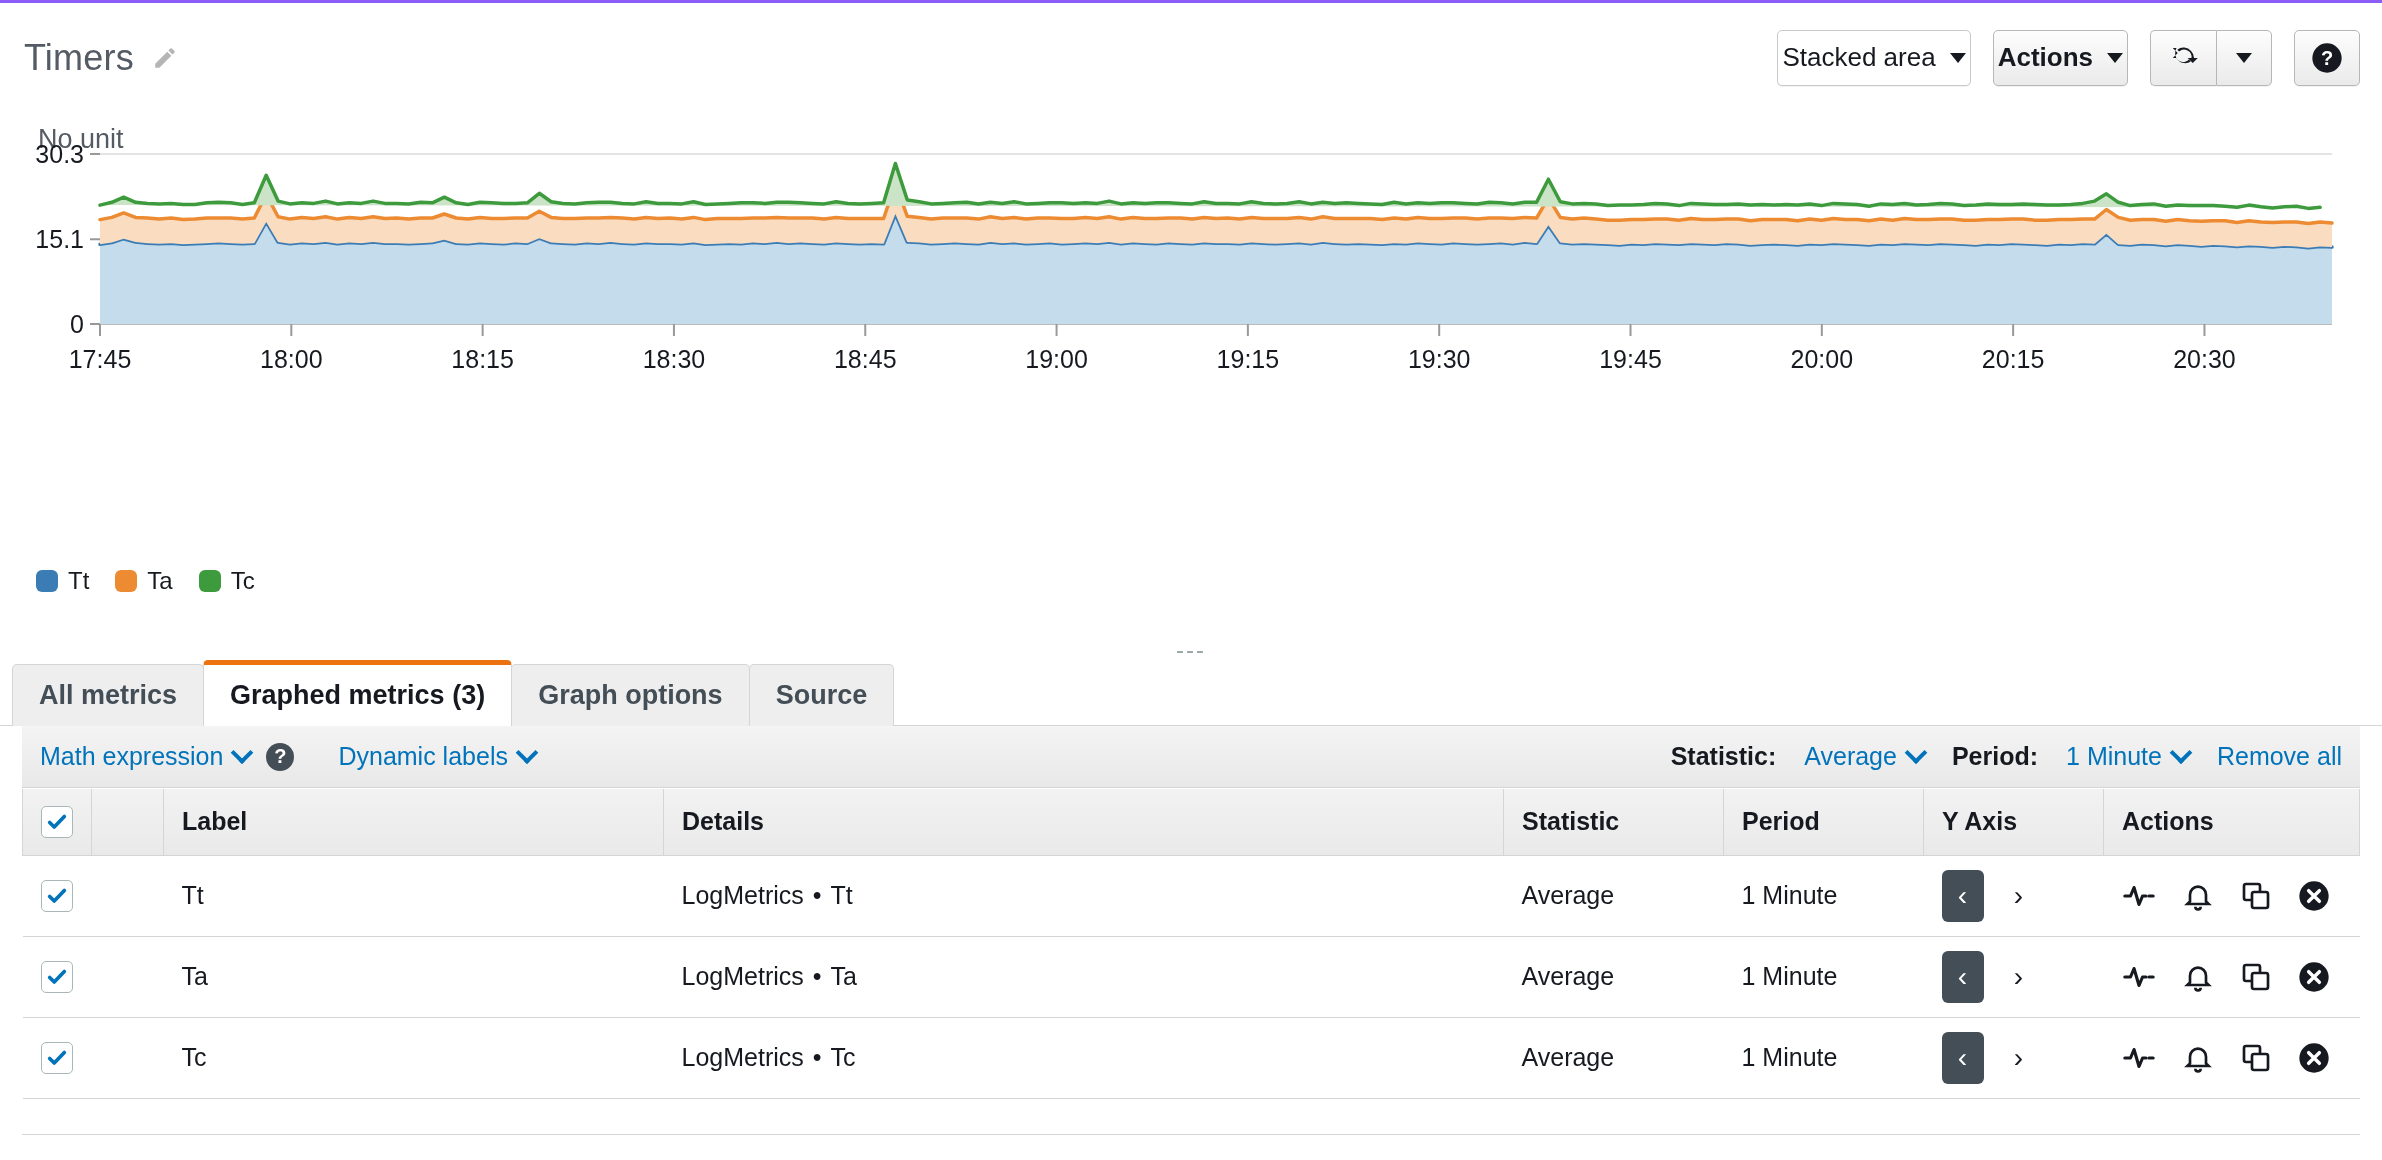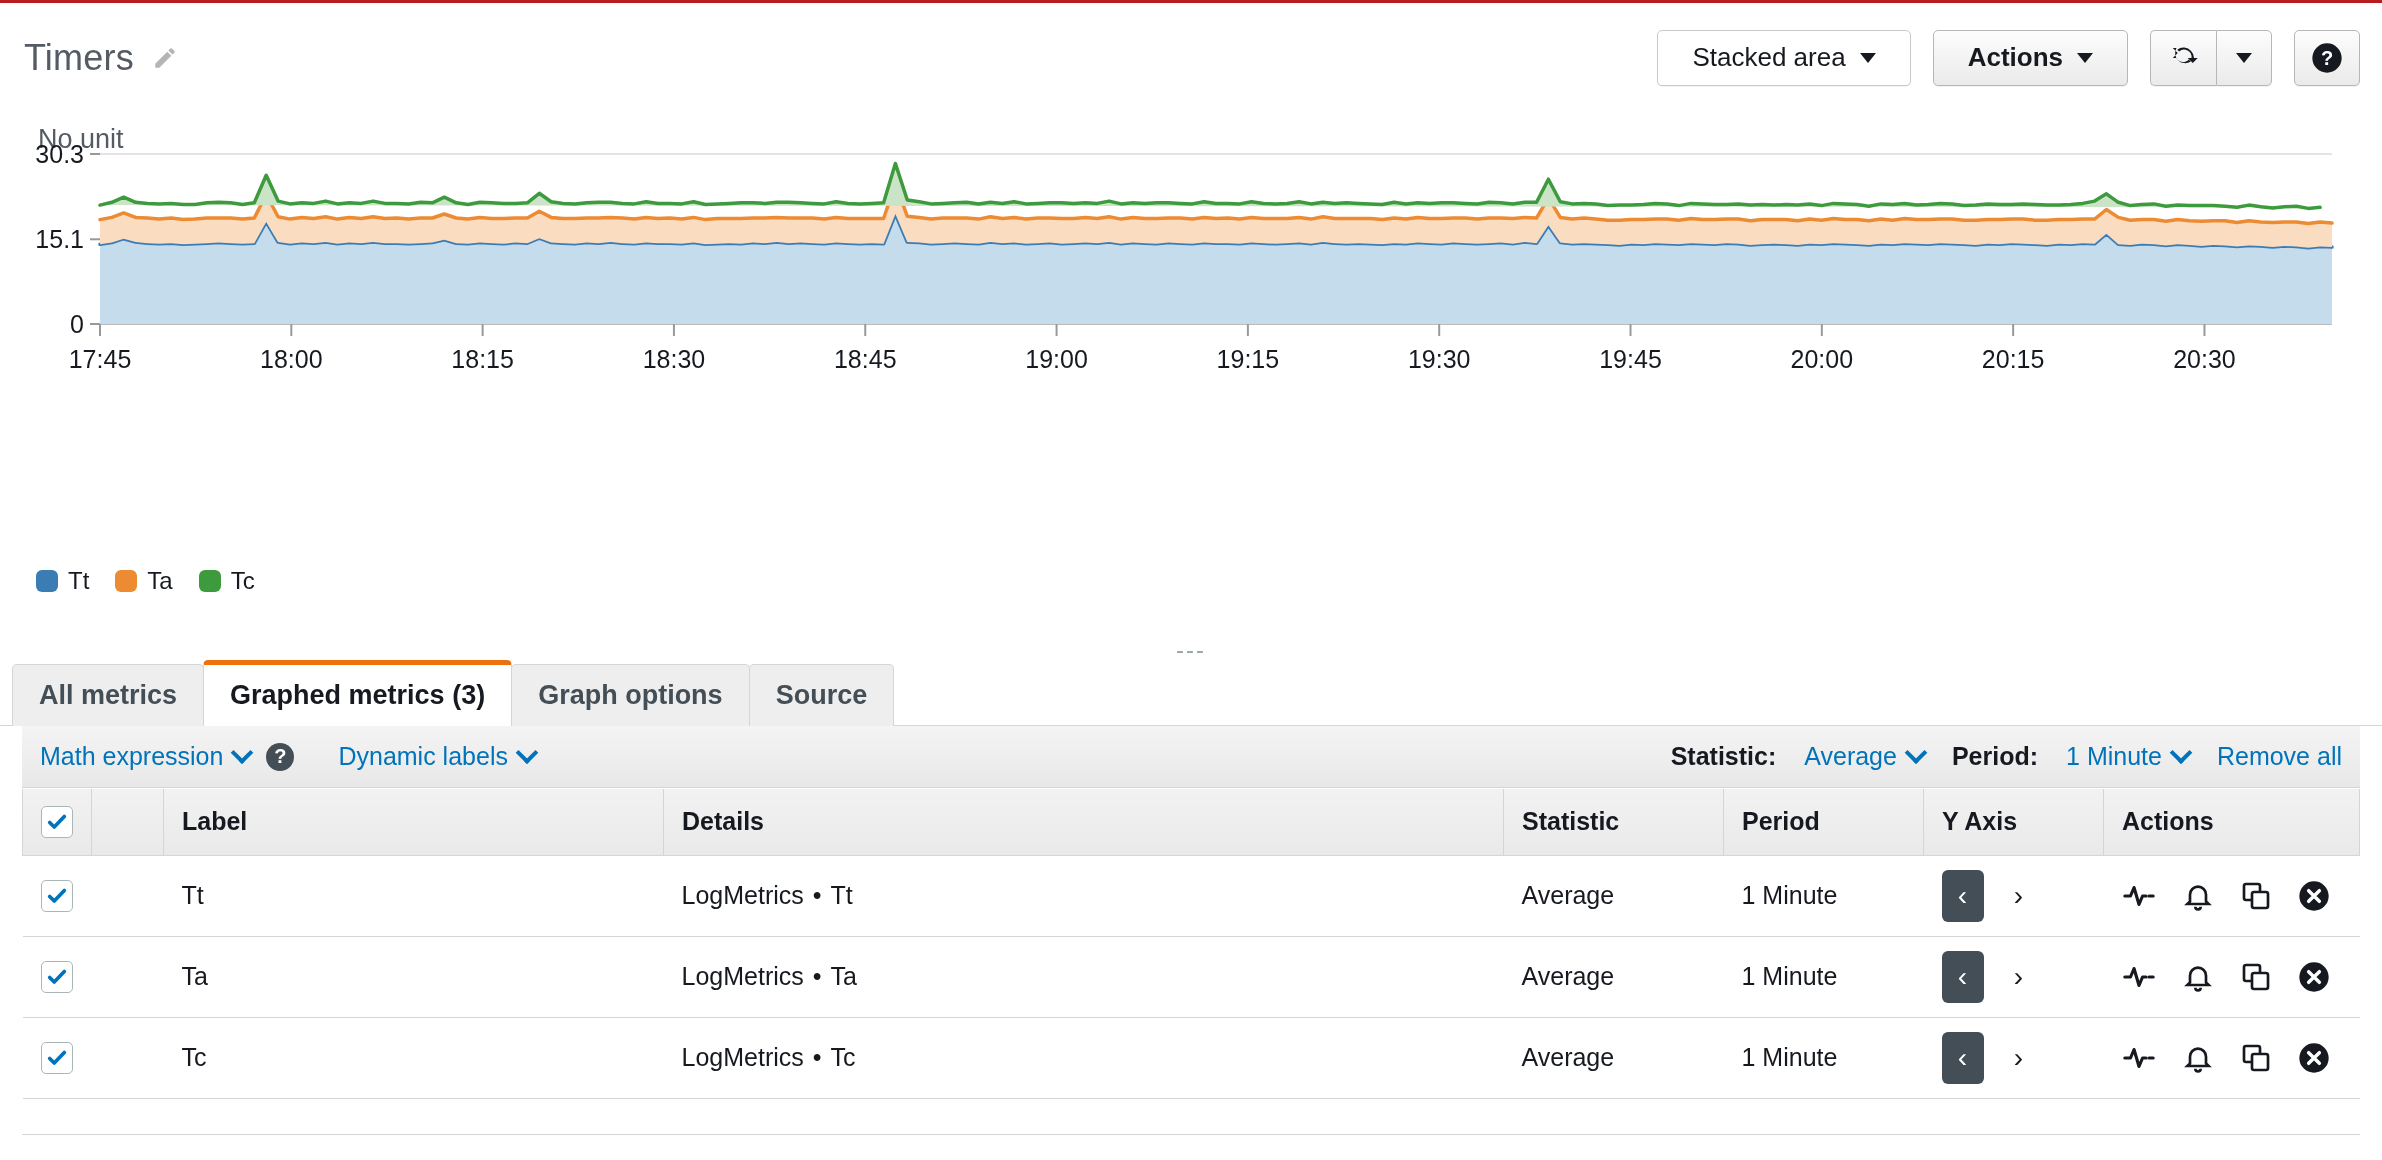--- a/index.html
+++ b/index.html
@@ -9,21 +9,21 @@
     background: #ffffff;
     font-family: "Liberation Sans", sans-serif;
     color: #16191f;
     overflow: hidden;
   }
   .page { position: relative; width: 2382px; height: 1160px; background:#fff; }
 
   
   .topbar {
     position: absolute; top: 0; left: 0; right: 0; height: 112px;
-    border-top: 3px solid #b91c1c;
+    border-top: 3px solid #8b5cf6;
     display: flex; align-items: center;
   }
   .title-wrap { display: flex; align-items: center; gap: 18px; padding-left: 24px; }
   .page-title { font-size: 36px; color: #545b64; font-weight: 400; letter-spacing:.2px;}
   .pencil-icon { width: 26px; height: 26px; display:inline-block; }
   .pencil-icon svg { width:26px; height:26px; display:block; }
 
   .topbar-right {
     margin-left: auto; display: flex; align-items: center; gap: 22px;
     padding-right: 22px;
@@ -34,21 +34,21 @@
   .range-custom { display:flex; align-items:center; gap:9px; cursor:pointer;}
   .caret { width:0;height:0;border-left:8px solid transparent;border-right:8px solid transparent;border-top:10px solid #16191f;}
   .caret.sm { border-left-width:7px;border-right-width:7px;border-top-width:9px;}
 
   .btn {
     background: linear-gradient(#fdfdfd, #eaeaea);
     border: 1px solid #b7b7b7;
     border-radius: 5px;
     height: 56px;
     display: flex; align-items: center; justify-content:center;
-    gap: 14px; padding: 0 34px;
+    gap: 14px; padding: 0 4px;
     font-size: 26px; color: #16191f; cursor: pointer;
     box-shadow: 0 1px 0 rgba(0,0,0,.05);
   }
   .btn.plain { background:#fff; border-color:#c9c9c9; font-weight:400; }
   .btn.bold { font-weight: 700; }
   .btn-split { display:flex; }
   .btn-split .btn { border-radius: 0; border-right-width:0; }
   .btn-split .btn:first-child { border-top-left-radius:5px;border-bottom-left-radius:5px; }
   .btn-split .btn:last-child { border-radius:0 5px 5px 0; border-right-width:1px; }
   .icon-btn { width: 66px; padding:0; }

